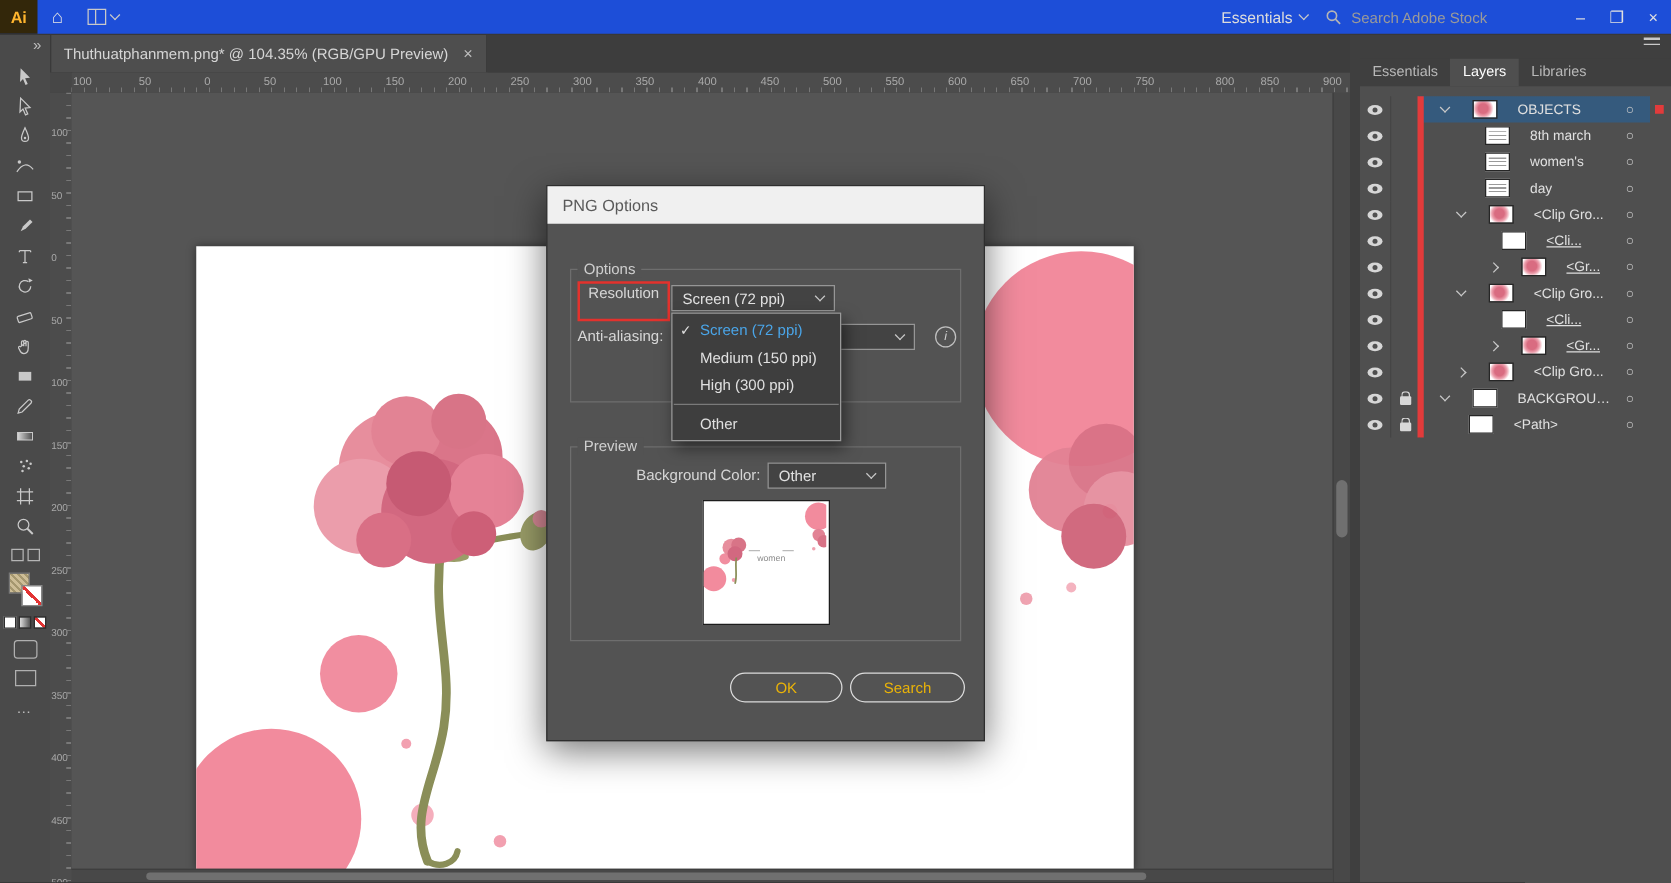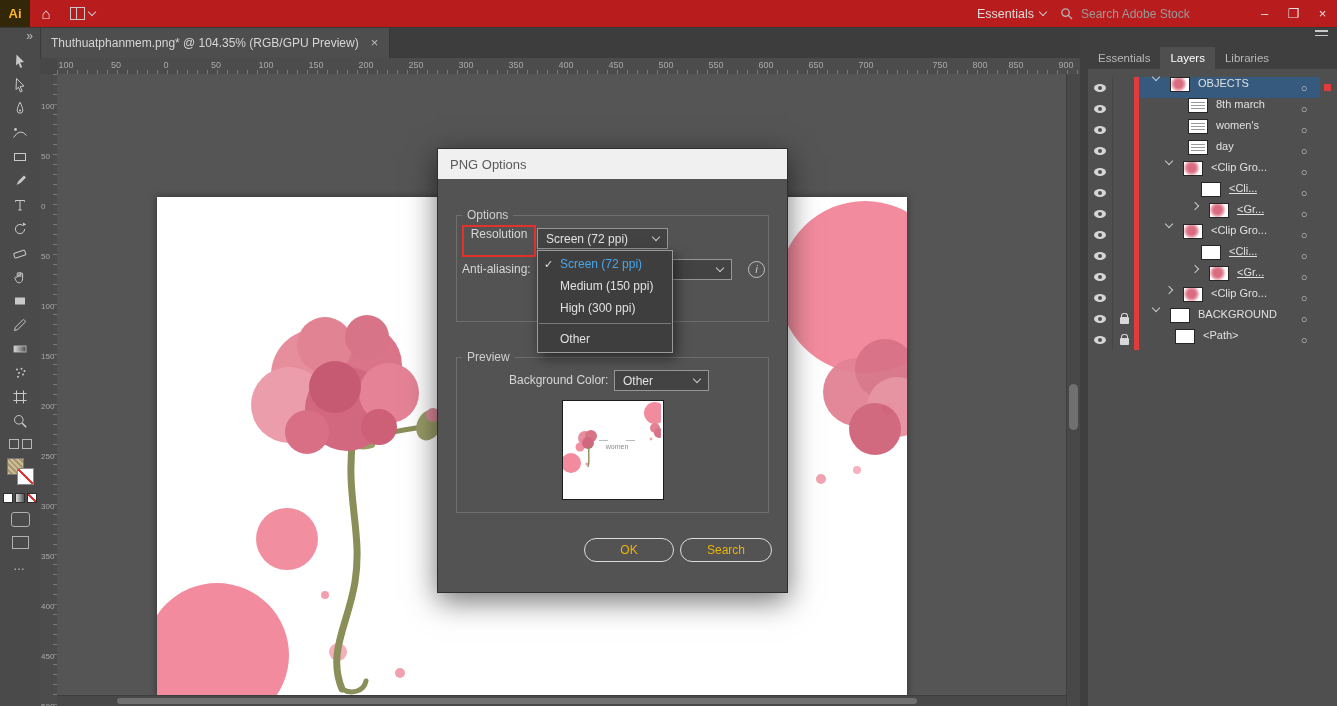--- a/index.html
+++ b/index.html
@@ -1,20 +1,20 @@
 <!DOCTYPE html>
 <html><head>
 <meta charset="utf-8">
 <style>
   html,body{margin:0;padding:0;background:#2b2b2b}
   #app{position:relative;width:1337px;height:706px;background:#3f3f3f;overflow:hidden;
        font-family:"Liberation Sans",sans-serif;user-select:none}
 
   
-  #titlebar{position:absolute;left:0;top:0;width:1337px;height:27px;background:#b91c1c;
+  #titlebar{position:absolute;left:0;top:0;width:1337px;height:27px;background:#1d4ed8;
             border-bottom:1px solid #383838;display:flex;align-items:center;color:#e2e2e2;
             font-size:12.5px;z-index:40}
   #logo{width:30px;height:27px;background:#33270a;color:#ffb52e;font-weight:bold;font-size:13px;
         display:flex;align-items:center;justify-content:center}
   #home{width:32px;text-align:center;font-size:15px;color:#e6e6e6}
   .menu-item{padding:0 9px;line-height:27px}
   #arrange-docs{display:flex;align-items:center;gap:4px;padding:0 8px}
   .grid-ico{width:13px;height:11px;border:1px solid #c9c9c9;position:relative}
   .grid-ico:before{content:"";position:absolute;left:5px;top:0;bottom:0;width:1px;background:#c9c9c9}
   #tb-right{margin-left:auto;display:flex;align-items:center;height:27px}
@@ -106,21 +106,21 @@
   .layer-row.selected{background:linear-gradient(to right,transparent 46px,#355a7d 46px,#355a7d 232px,transparent 232px)}
   .cell-eye{width:24px;height:100%;flex:none;display:flex;align-items:center;justify-content:center;
             border-right:1px solid #454545}
   .cell-lock{width:22px;height:100%;flex:none;display:flex;align-items:center;justify-content:center;
             border-right:1px solid #454545}
   .eye{width:12px;height:8px;border-radius:50%;background:#d6d6d6;position:relative}
   .eye:after{content:"";position:absolute;left:4px;top:2px;width:4px;height:4px;border-radius:50%;background:#4f4f4f}
   .lock{position:relative;width:9px;height:7px;background:#d8d8d8;border-radius:1px;margin-top:4px}
   .lock:before{content:"";position:absolute;left:1px;top:-4px;width:5px;height:4px;
                border:1.3px solid #d8d8d8;border-bottom:none;border-radius:3px 3px 0 0}
-  .row-main{flex:1;height:100%;display:flex;align-items:flex-start;gap:8px;min-width:0;
+  .row-main{flex:1;height:100%;display:flex;align-items:center;gap:16px;min-width:0;
             padding-left:calc(13px + var(--ind,0)*13px)}
   .arrow{width:13px;flex:none;display:flex;justify-content:center}
   .thumb{width:18px;height:13px;background:#fff;border:1px solid #262626;flex:none}
   .thumb.art{background:radial-gradient(circle at 42% 45%,#d96c81 0 30%,#eda2af 48%,#fff 66%)}
   .thumb.text{background:#fff}
   .thumb.text:after{content:"";display:block;margin:3px 2px 0 2px;height:7px;
             background:repeating-linear-gradient(#9a9a9a 0 1px,transparent 1px 3px)}
   .layer-label{white-space:nowrap;overflow:hidden;text-overflow:ellipsis}
   .layer-label.underline{text-decoration:underline}
   .target{width:30px;flex:none;text-align:center;color:#cfcfcf;font-size:11px}
@@ -332,21 +332,21 @@
       <span class="rh-label" style="left: 359px;">250</span>
       <span class="rh-label" style="left: 409px;">300</span>
       <span class="rh-label" style="left: 459px;">350</span>
       <span class="rh-label" style="left: 509px;">400</span>
       <span class="rh-label" style="left: 559px;">450</span>
       <span class="rh-label" style="left: 609px;">500</span>
       <span class="rh-label" style="left: 659px;">550</span>
       <span class="rh-label" style="left: 709px;">600</span>
       <span class="rh-label" style="left: 759px;">650</span>
       <span class="rh-label" style="left: 809px;">700</span>
-      <span class="rh-label" style="left: 883px;">750</span>
+      <span class="rh-label" style="left: 859px;">750</span>
       <span class="rh-label" style="left: 923px;">800</span>
       <span class="rh-label" style="left: 959px;">850</span>
       <span class="rh-label" style="left: 1009px;">900</span>
     </div>
   <div id="ruler-v">
       <span class="rv-label" style="top: 28px;">100</span>
       <span class="rv-label" style="top: 78px;">50</span>
       <span class="rv-label" style="top: 128px;">0</span>
       <span class="rv-label" style="top: 178px;">50</span>
       <span class="rv-label" style="top: 228px;">100</span>

